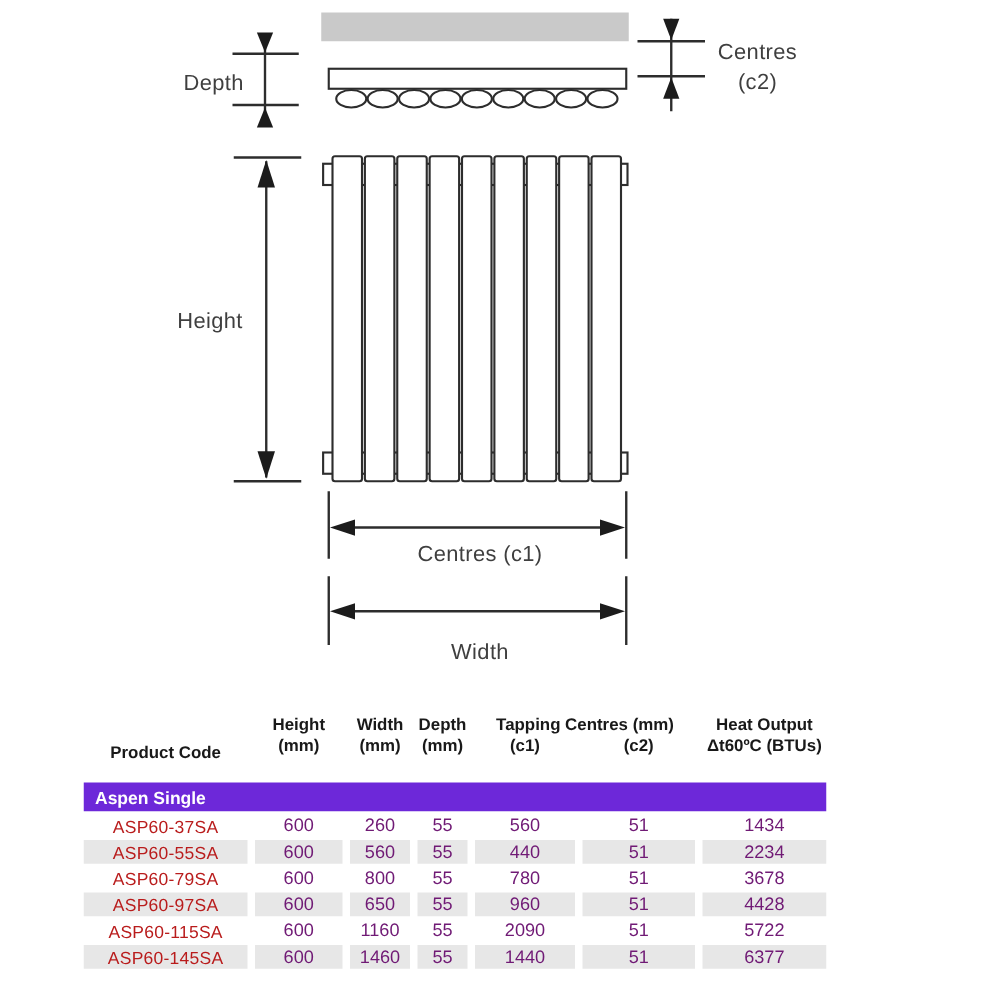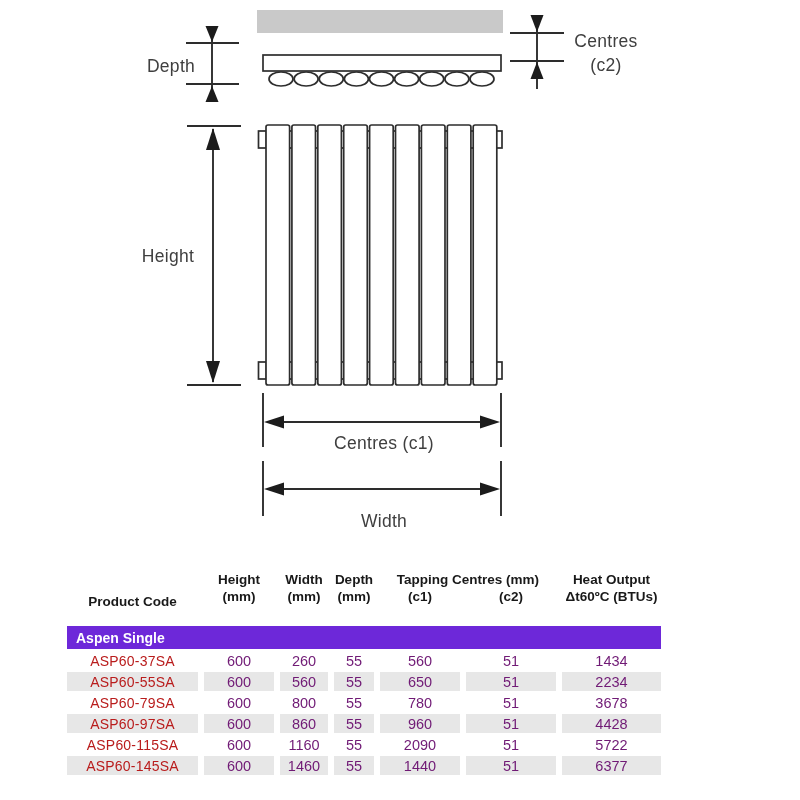--- a/index.html
+++ b/index.html
@@ -185,37 +185,37 @@
         <td>55</td>
         <td>560</td>
         <td>51</td>
         <td>1434</td>
       </tr>
       <tr class="alt">
         <td class="code">ASP60-55SA</td>
         <td>600</td>
         <td>560</td>
         <td>55</td>
-        <td>650</td>
+        <td>440</td>
         <td>51</td>
         <td>2234</td>
       </tr>
       <tr>
         <td class="code">ASP60-79SA</td>
         <td>600</td>
         <td>800</td>
         <td>55</td>
         <td>780</td>
         <td>51</td>
         <td>3678</td>
       </tr>
       <tr class="alt">
         <td class="code">ASP60-97SA</td>
         <td>600</td>
-        <td>860</td>
+        <td>650</td>
         <td>55</td>
         <td>960</td>
         <td>51</td>
         <td>4428</td>
       </tr>
       <tr>
         <td class="code">ASP60-115SA</td>
         <td>600</td>
         <td>1160</td>
         <td>55</td>

